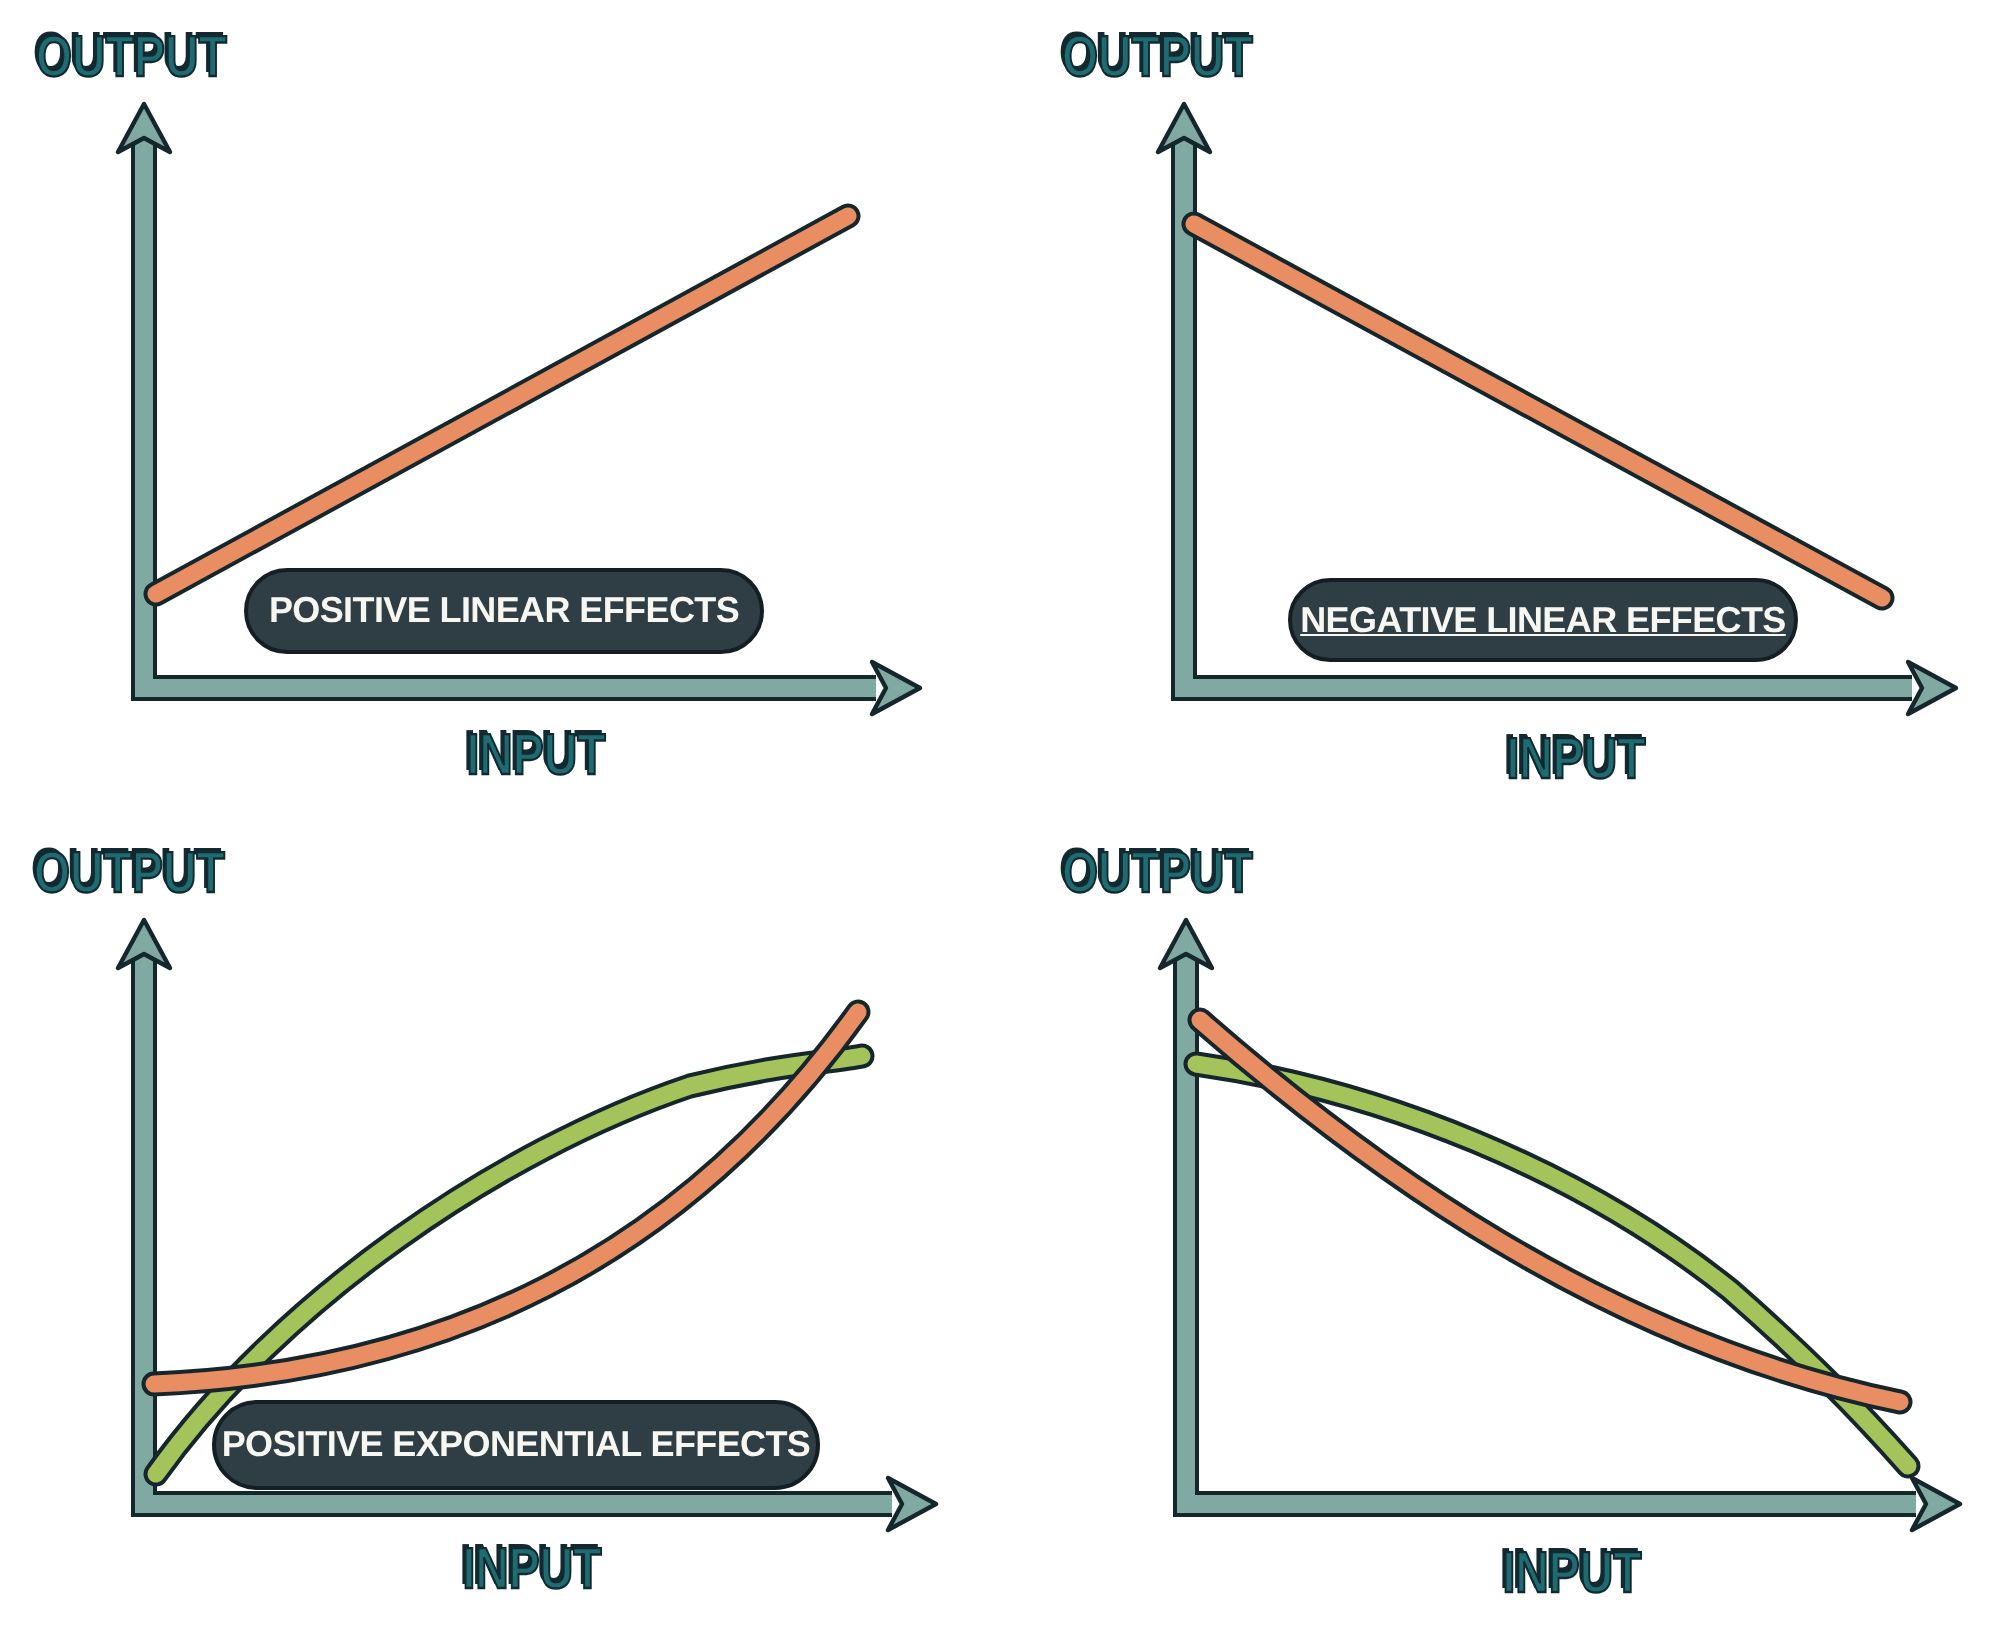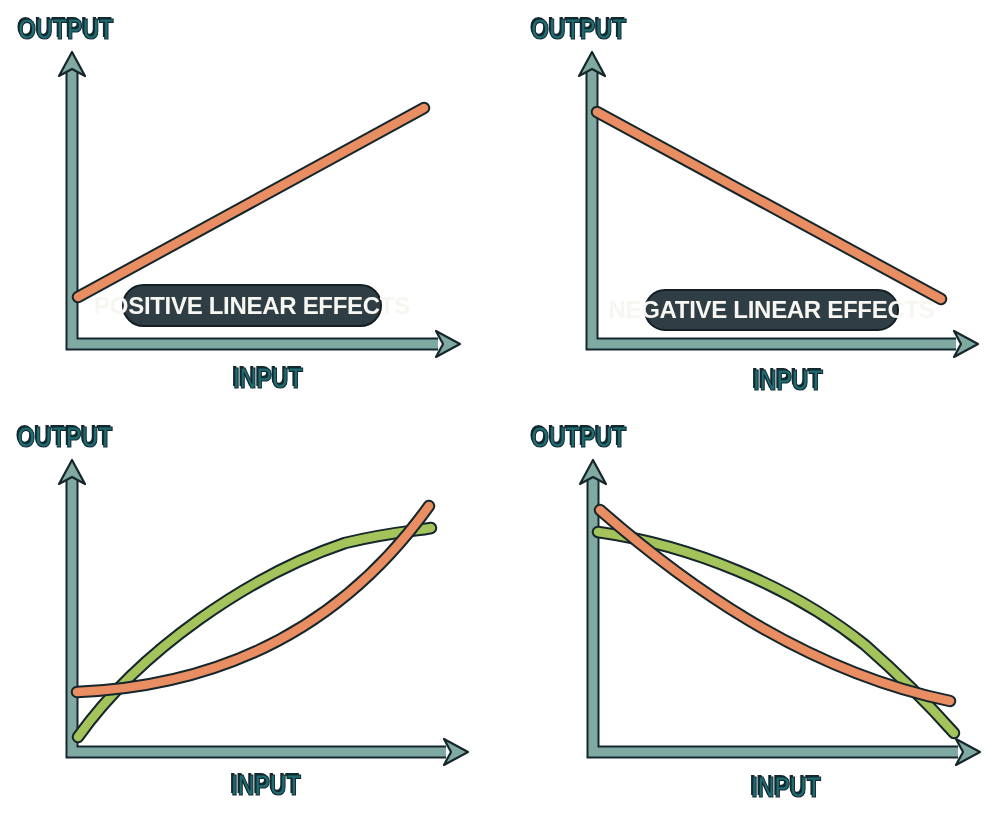--- a/index.html
+++ b/index.html
@@ -28,31 +28,31 @@
     letter-spacing:0px;white-space:nowrap;
     -webkit-text-stroke:1.2px var(--label-outline);
     text-shadow:-2px -2px 0 var(--label-outline);
     transform:scaleX(0.80);transform-origin:left top;
   }
   .axis-label.centered{text-align:center;width:160px;transform-origin:center top;}
 
   .pill{
     position:absolute;display:flex;align-items:center;justify-content:center;
     background:var(--pill-bg);border:2px solid var(--pill-border);border-radius:26px;
-    color:var(--pill-text);font-weight:700;font-size:24px;letter-spacing:-0.3px;
+    color:var(--pill-text);font-weight:700;font-size:18px;letter-spacing:-0.3px;
     white-space:nowrap;box-sizing:border-box;
   }
 
   
   .out-tl{left:18px;top:13px;}   .out-tr{left:531px;top:13px;}
   .out-bl{left:17px;top:421px;}  .out-br{left:531px;top:421px;}
   .in-tl{left:188px;top:362px;}  .in-tr{left:708px;top:364px;}
   .in-bl{left:186px;top:769px;}  .in-br{left:706px;top:771px;}
   .pill-tl{left:122px;top:284px;width:260px;height:43px;}
-  .pill-tr{left:644px;top:289px;width:255px;height:42px;}
+  .pill-tr{left:644px;top:289px;width:255px;height:42px;text-decoration:underline;}
   .pill-bl{left:106px;top:700px;width:304px;height:45px;}
   .pill-br{left:610px;top:701px;width:303px;height:40px;}
 </style>
 </head>
 <body>
 
 <div class="canvas">
 
   <svg class="plot-svg" viewBox="0 0 1000 819" aria-hidden="true">
 
@@ -102,14 +102,15 @@
   <div class="axis-label out-bl">OUTPUT</div>
   <div class="axis-label out-br">OUTPUT</div>
 
   <div class="axis-label centered in-tl">INPUT</div>
   <div class="axis-label centered in-tr">INPUT</div>
   <div class="axis-label centered in-bl">INPUT</div>
   <div class="axis-label centered in-br">INPUT</div>
 
   <div class="pill pill-tl">POSITIVE LINEAR EFFECTS</div>
   <div class="pill pill-tr">NEGATIVE LINEAR EFFECTS</div>
+  <div class="pill pill-bl">POSITIVE EXPONENTIAL EFFECTS</div>
 
 </div>
 
 </body></html>

